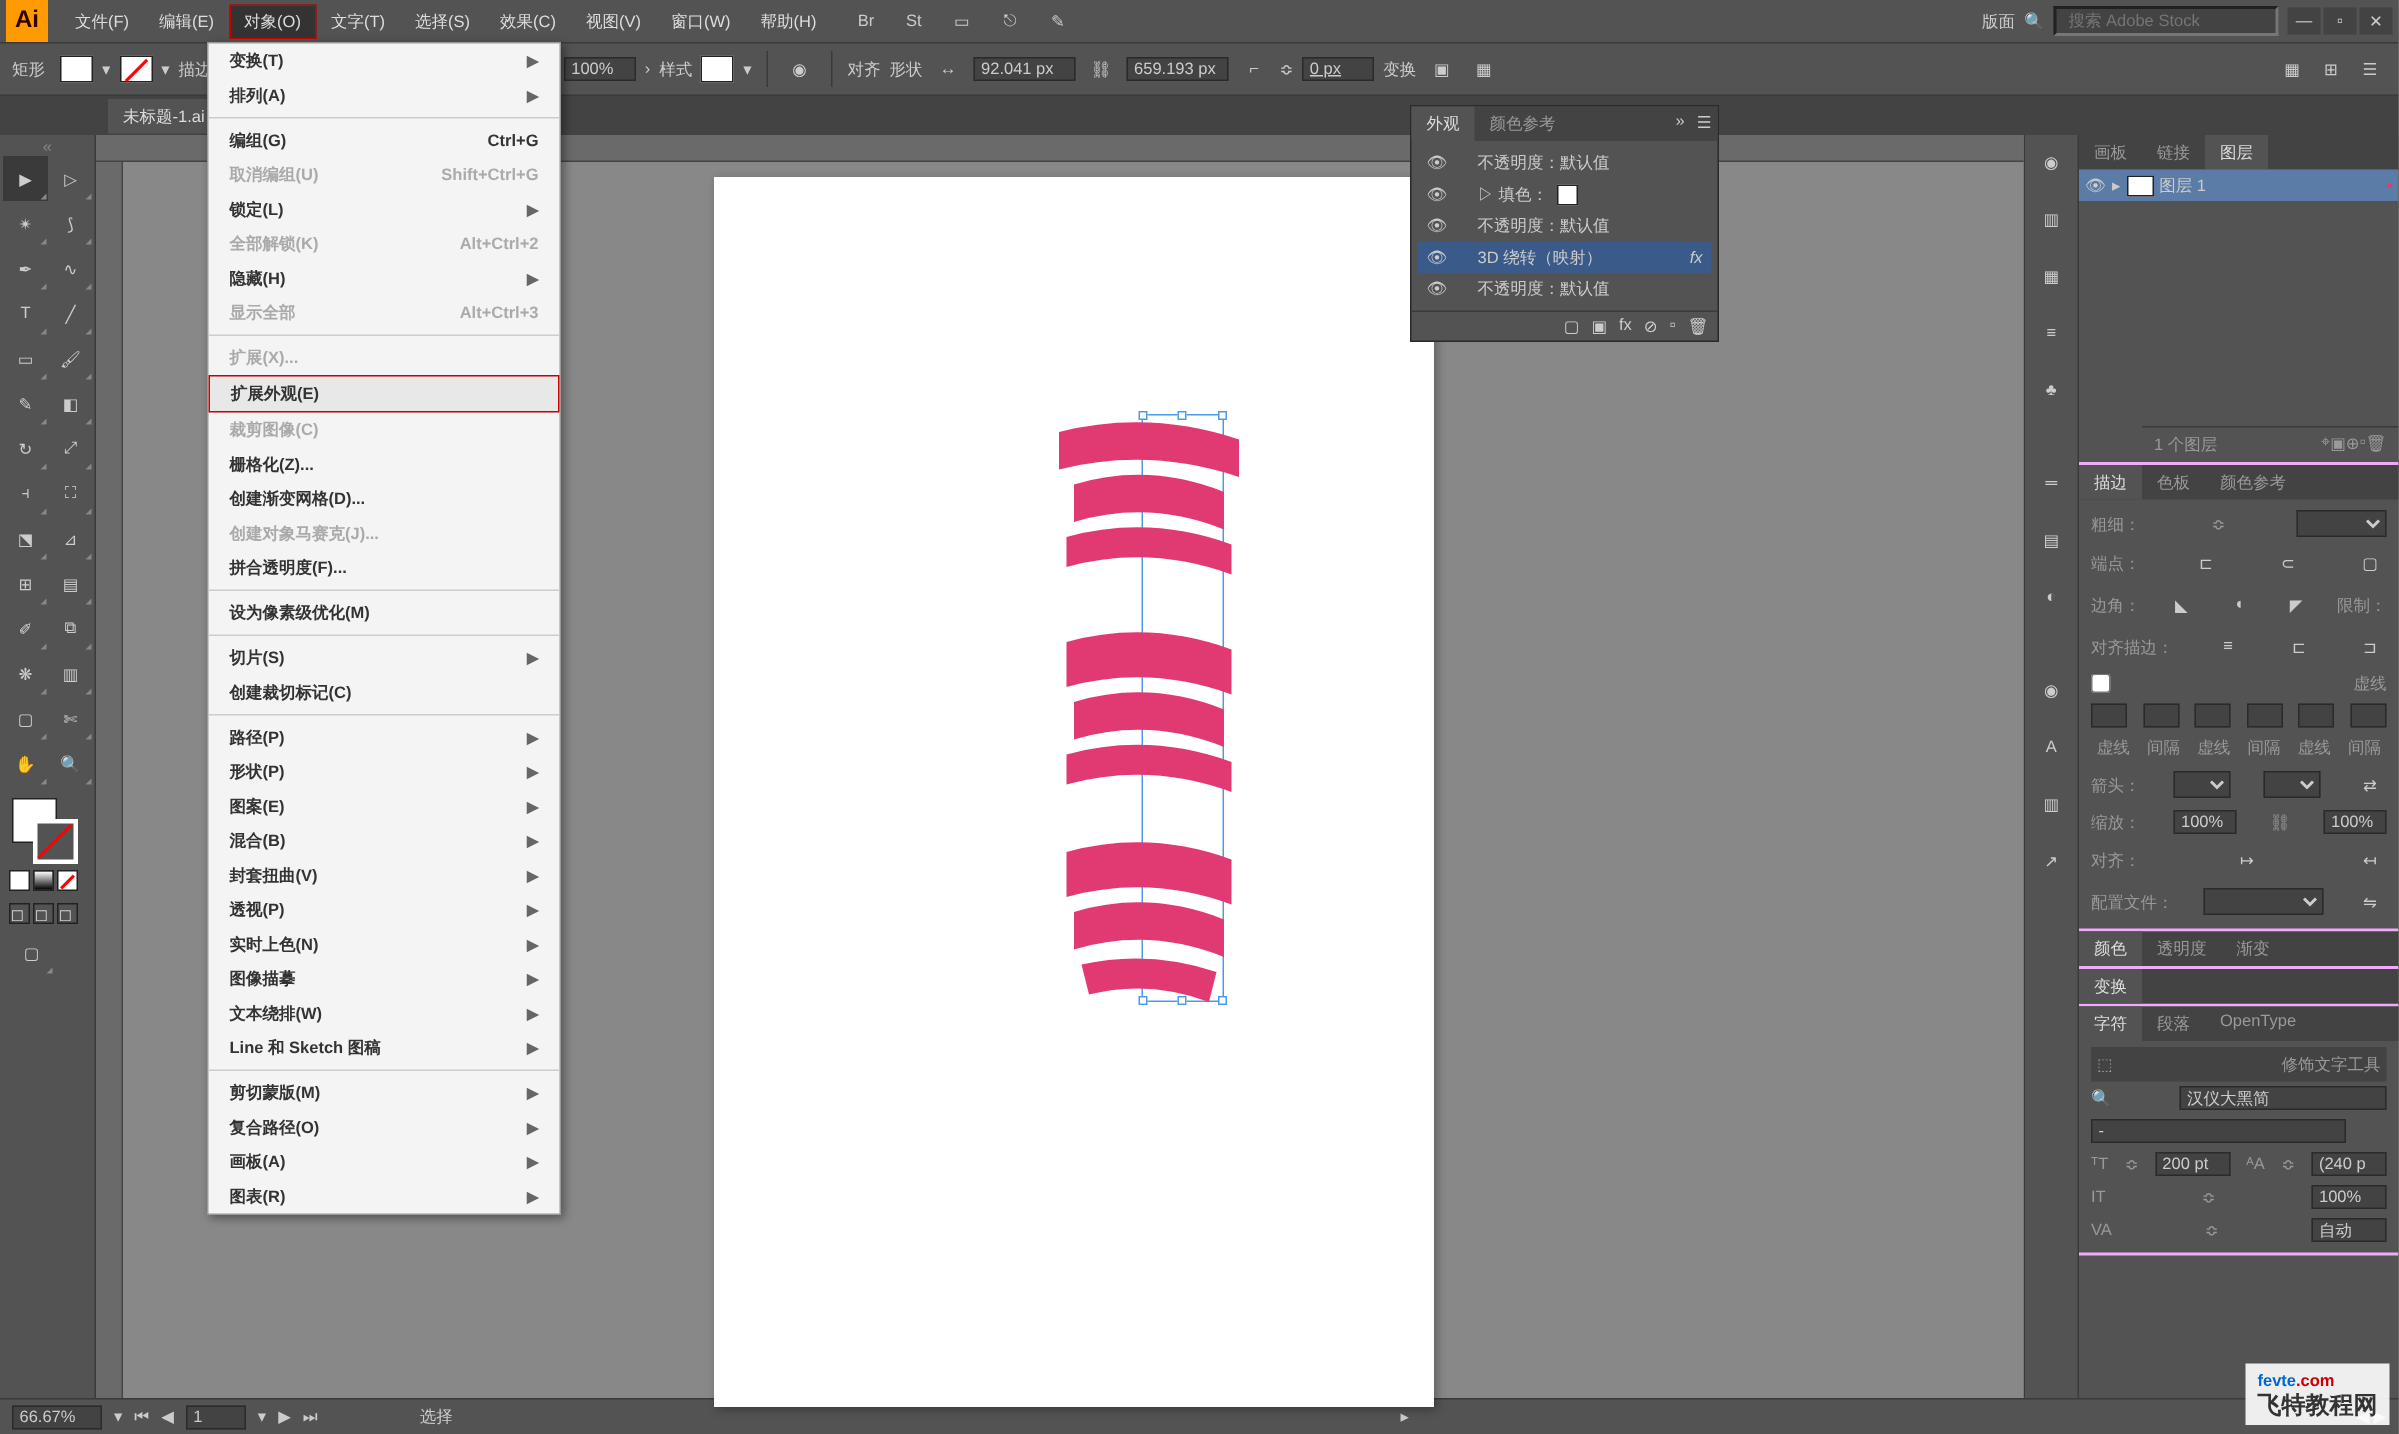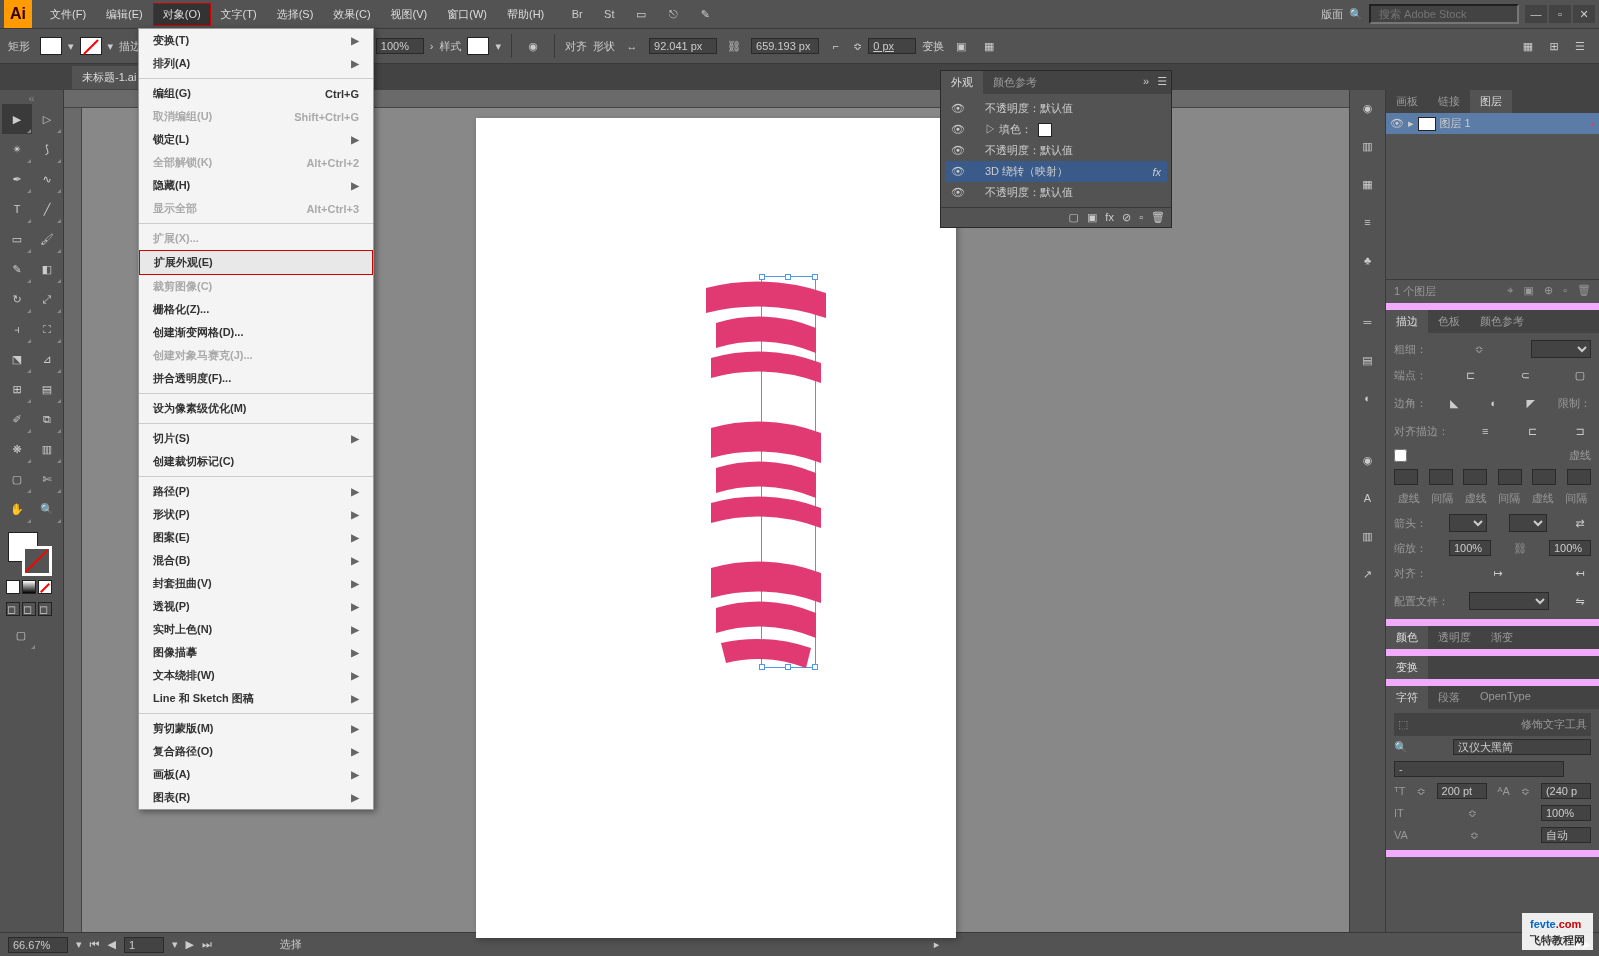--- a/index.html
+++ b/index.html
@@ -70,42 +70,42 @@
 
 .right-strip { width: 36px; background: #535353; border-left: 1px solid #3a3a3a; display: flex; flex-direction: column; padding: 6px 0; gap: 14px; align-items: center; }
 .right-strip .ic { width: 24px; height: 24px; display: flex; align-items: center; justify-content: center; color: #ccc; }
 
 .floating-panel { position: absolute; background: #535353; border: 1px solid #2a2a2a; }
 .panel-tabs { display: flex; background: #434343; }
 .panel-tab { padding: 4px 10px; color: #999; }
 .panel-tab.active { background: #535353; color: #ddd; }
 .panel-body { padding: 4px; }
 
-.appear-panel { left: 940px; top: 70px; width: 232px; }
+.appear-panel { left: 940px; top: 70px; width: 206px; }
 .appear-row { display: flex; align-items: center; padding: 3px 6px; gap: 6px; font-size: 11px; }
 .appear-row.sel { background: #3a5a8a; }
 .appear-footer { display: flex; gap: 8px; padding: 3px 6px; border-top: 1px solid #3a3a3a; justify-content: flex-end; }
 
 .right-panels { width: 214px; background: #535353; border-left: 1px solid #3a3a3a; display: flex; flex-direction: column; }
-.rp-section { border-bottom: 7px solid #f0abfc; }
+.rp-section { border-bottom: 2px solid #f0abfc; }
 .rp-tabs { display: flex; background: #434343; }
 .rp-tab { padding: 4px 10px; color: #999; }
 .rp-tab.active { background: #535353; color: #ddd; }
 .rp-body { padding: 4px 8px; color: #999; font-size: 11px; }
 .rp-row { display: flex; align-items: center; gap: 4px; padding: 3px 0; justify-content: space-between; }
 .rp-input { background: #434343; border: 1px solid #2a2a2a; color: #ccc; padding: 1px 4px; width: 56px; }
 .rp-select { background: #434343; border: 1px solid #2a2a2a; color: #ccc; padding: 1px 4px; width: 60px; }
 .layer-row { display: flex; align-items: center; padding: 3px 4px; background: #5b7ca6; gap: 4px; }
 .layer-thumb { width: 18px; height: 14px; background: #fff; border: 1px solid #222; }
 
 
 .statusbar { height: 24px; background: #535353; border-top: 1px solid #3a3a3a; display: flex; align-items: center; padding: 0 8px; gap: 8px; color: #ccc; }
 .ctrl-group { display: flex; align-items: center; gap: 4px; }
 
-.foot-icons { display: flex; gap: 10px; padding: 4px 8px; border-top: 1px solid #3a3a3a; justify-content: space-between; font-size: 11px; color: #999; }
+.foot-icons { display: flex; padding: 4px 8px; border-top: 1px solid #3a3a3a; justify-content: space-between; font-size: 11px; color: #999; margin-left: 42px; }
 
 .watermark { position: absolute; bottom: 6px; right: 6px; background: rgba(255,255,255,0.9); padding: 2px 8px; font-size: 14px; color: #c00; font-weight: bold; }
 </style>
 </head>
 <body>
 
 <div class="menubar">
   <div class="app-icon">Ai</div>
   <div class="menu-item">文件(F)</div>
   <div class="menu-item">编辑(E)</div>
@@ -611,14 +611,14 @@
     <span>▾</span>
   <span>▶</span>
   <span>⏭</span>
   <span style="margin-left:60px">选择</span>
   <span style="margin-left:auto">▸</span>
   <span style="margin-left:auto">◀ ▶</span>
 </div>
 
 <div class="watermark">
   <span style="color:#06c;font-weight:bold">fevte</span><span style="color:#c00">.com</span><br>
-  <span style="color:#333;font-size:11px">飞特教程网</span>
+  <span style="color:#333;font-size:16px">飞特教程网</span>
 </div>
 
 </body></html>

